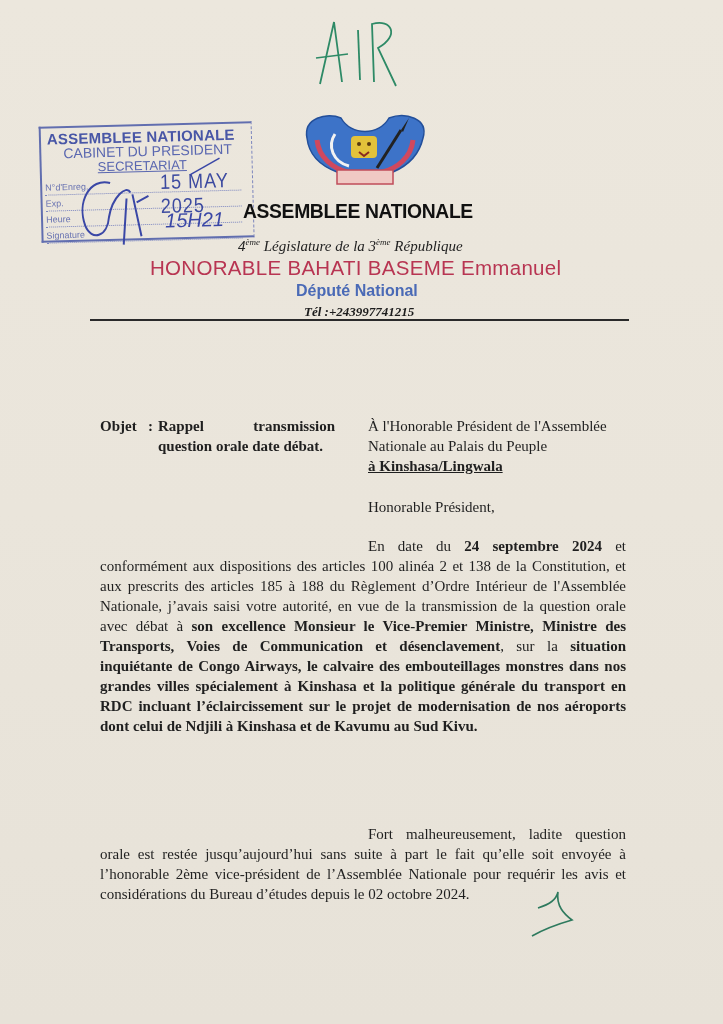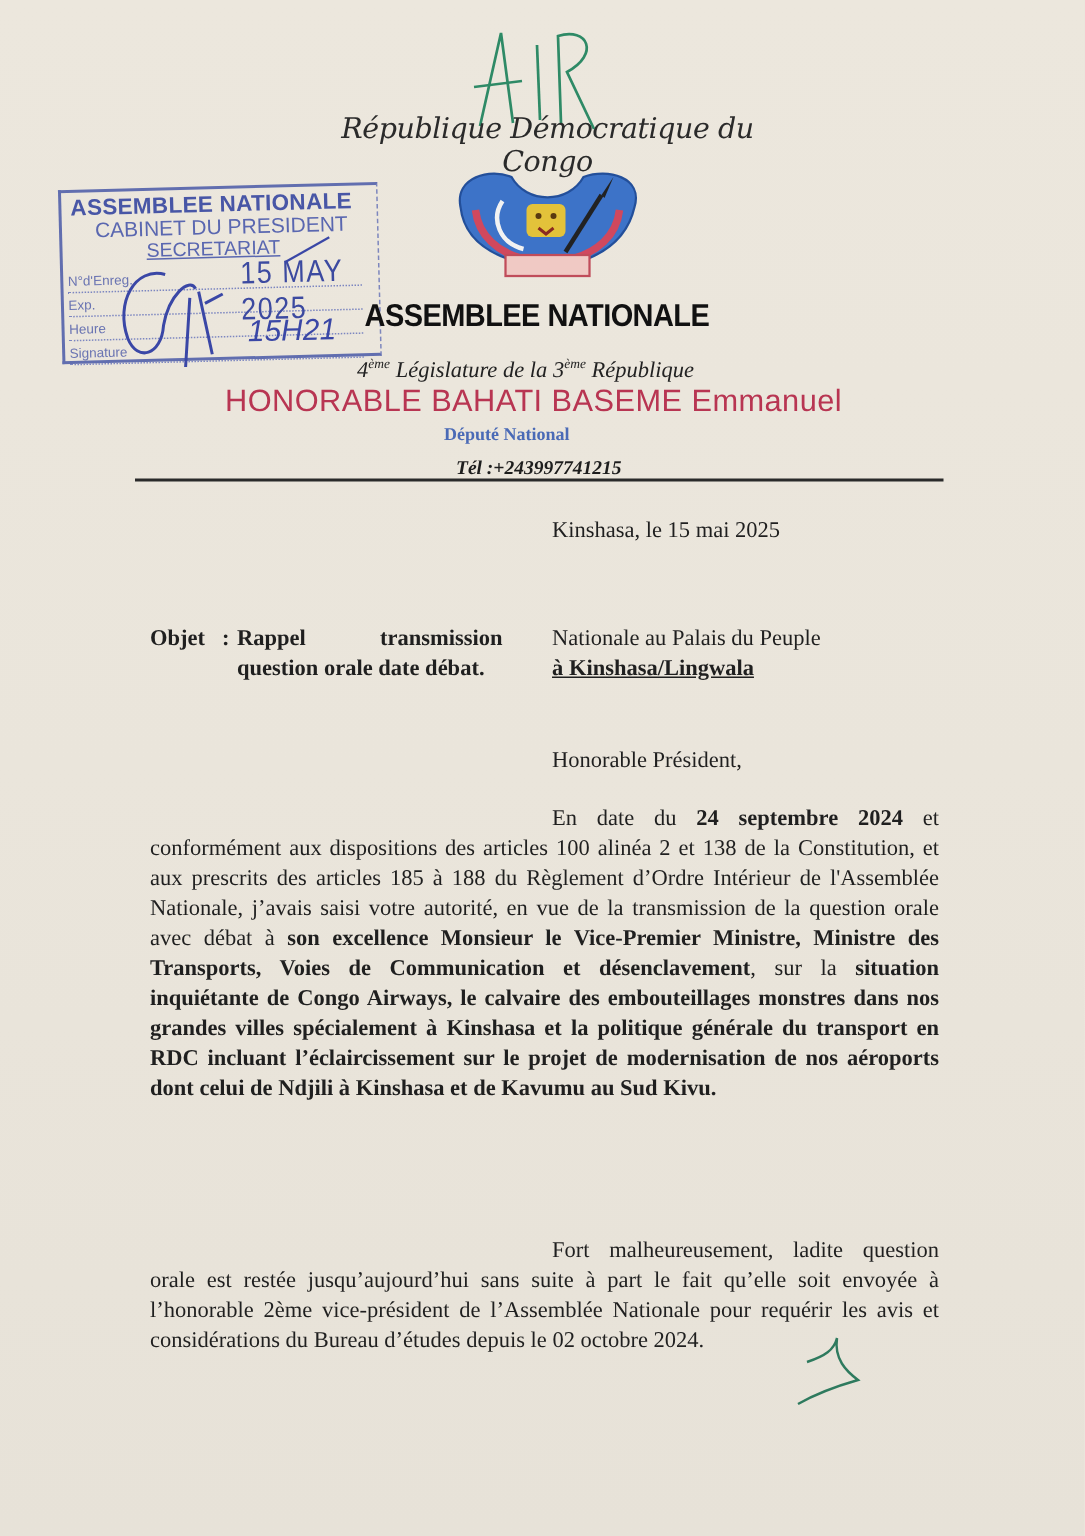--- a/index.html
+++ b/index.html
@@ -47,22 +47,22 @@
   .legis {
     left:238px; top:237px; font-family:"Liberation Serif",serif; font-style:italic;
     font-size:15px; color:#222;
   }
   .legis sup { font-size:9px; }
   .honorable {
     left:150px; top:256px; font-family:"Liberation Sans",sans-serif;
     font-weight:normal; font-size:20.5px; color:#b83552; letter-spacing:0.3px;
   }
   .depute {
-    left:296px; top:282px; font-family:Liberation Serif, serif; font-weight:bold;
-    font-size:12px; color:#4a6ab6;
+    left:296px; top:282px; font-family:Liberation Sans, sans-serif; font-weight:bold;
+    font-size:16px; color:#4a6ab6;
   }
   .tel {
     left:304px; top:304px; font-family:"Liberation Serif",serif; font-style:italic; font-weight:bold;
     font-size:13px; color:#1d1d1d;
   }
   .rule { left:90px; top:319px; width:539px; height:2px; background:#2a2a2a; }
   .text { font-size:15px; line-height:20px; color:#1f1f1f; }
   .date-line { left:368px; top:344px; }
   .ref-line { left:368px; top:376px; }
   .objet { left:100px; top:416px; width:235px; font-weight:bold; }
@@ -85,21 +85,20 @@
 <div class="page">
 
   <svg class="abs handwrite-air" viewBox="0 0 100 78">
     <path d="M8 70 L22 8 L30 68" stroke="#2e8a66" stroke-width="1.8" fill="none"></path>
     <path d="M4 44 L36 40" stroke="#2e8a66" stroke-width="1.6" fill="none"></path>
     <path d="M46 16 L48 66" stroke="#2e8a66" stroke-width="1.8" fill="none"></path>
     <path d="M62 68 L60 10 C80 4 88 22 66 34 L84 72" stroke="#2e8a66" stroke-width="1.8" fill="none"></path>
     <text x="0" y="0" font-size="1" fill="none">AIR</text>
   </svg>
 
-  <div class="abs rdc-title">République Démocratique du Congo</div>
 
   <svg class="abs emblem" viewBox="0 0 136 80">
     <path d="M10 30 C6 10 30 4 44 10 C54 28 82 28 92 10 C108 4 132 10 126 30 C122 48 110 58 96 64 L40 64 C24 58 12 48 10 30 Z" fill="#3d73c8" stroke="#234f9a" stroke-width="1.5"></path>
     <path d="M20 32 C22 50 36 60 50 64" stroke="#d0485e" stroke-width="5" fill="none"></path>
     <path d="M116 32 C114 50 100 60 86 64" stroke="#d0485e" stroke-width="5" fill="none"></path>
     <path d="M38 26 C30 38 36 54 52 58" stroke="#f2f2f2" stroke-width="3" fill="none"></path>
     <rect x="54" y="28" width="26" height="22" rx="4" fill="#e3c23a"></rect>
     <circle cx="62" cy="36" r="2" fill="#5a3a10"></circle>
       <circle cx="72" cy="36" r="2" fill="#5a3a10"></circle>
     <path d="M62 44 L67 48 L72 44" stroke="#8a2a20" stroke-width="2" fill="none"></path>
@@ -128,28 +127,28 @@
 
   <div class="abs assemblee">ASSEMBLEE NATIONALE</div>
 
   <div class="abs legis"><span>4</span><sup>ème</sup><span> Législature de la </span><span>3</span><sup>ème</sup><span> République</span></div>
 
   <div class="abs honorable">HONORABLE BAHATI BASEME Emmanuel</div>
   <div class="abs depute">Député National</div>
   <div class="abs tel">Tél :+243997741215</div>
   <div class="abs rule"></div>
 
-  <div class="abs text date-line">Kinshasa, le 15 mai 2025</div>
 
   <div class="abs text objet">
     <span class="lbl">Objet</span><span class="col">:</span>
     <div class="objet-body">Rappel transmission question orale date débat.</div>
   </div>
 
   <div class="abs text dest">
+    <div>À l'Honorable Président de l'Assemblée</div>
     <div>Nationale au Palais du Peuple</div>
     <div class="u">à Kinshasa/Lingwala</div>
   </div>
 
   <div class="abs text salut">Honorable Président,</div>
 
   <div class="abs text para p1"><span class="indent"></span><span>En date du </span><span class="b">24 septembre 2024</span><span> et conformément aux dispositions des articles 100 alinéa 2 et 138 de la Constitution, et aux prescrits des articles 185 à 188 du Règlement d’Ordre Intérieur de l'Assemblée Nationale, j’avais saisi votre autorité, en vue de la transmission de la question orale avec débat  à </span><span class="b">son excellence  Monsieur le Vice-Premier Ministre, Ministre des Transports, Voies de Communication et désenclavement</span><span>, sur la </span><span class="b">situation inquiétante de Congo Airways, le calvaire des embouteillages monstres dans nos grandes villes spécialement à Kinshasa et la politique générale du transport en RDC incluant l’éclaircissement sur le projet de modernisation de nos aéroports dont celui de Ndjili à Kinshasa et de Kavumu au Sud Kivu.</span></div>
 
   <div class="abs text para p2"><span class="indent"></span><span>Fort malheureusement, ladite question orale est restée jusqu’aujourd’hui sans suite à part le fait qu’elle soit envoyée à l’honorable 2ème vice-président de l’Assemblée Nationale pour requérir les avis et considérations du Bureau d’études depuis le 02 octobre 2024.</span></div>
 

